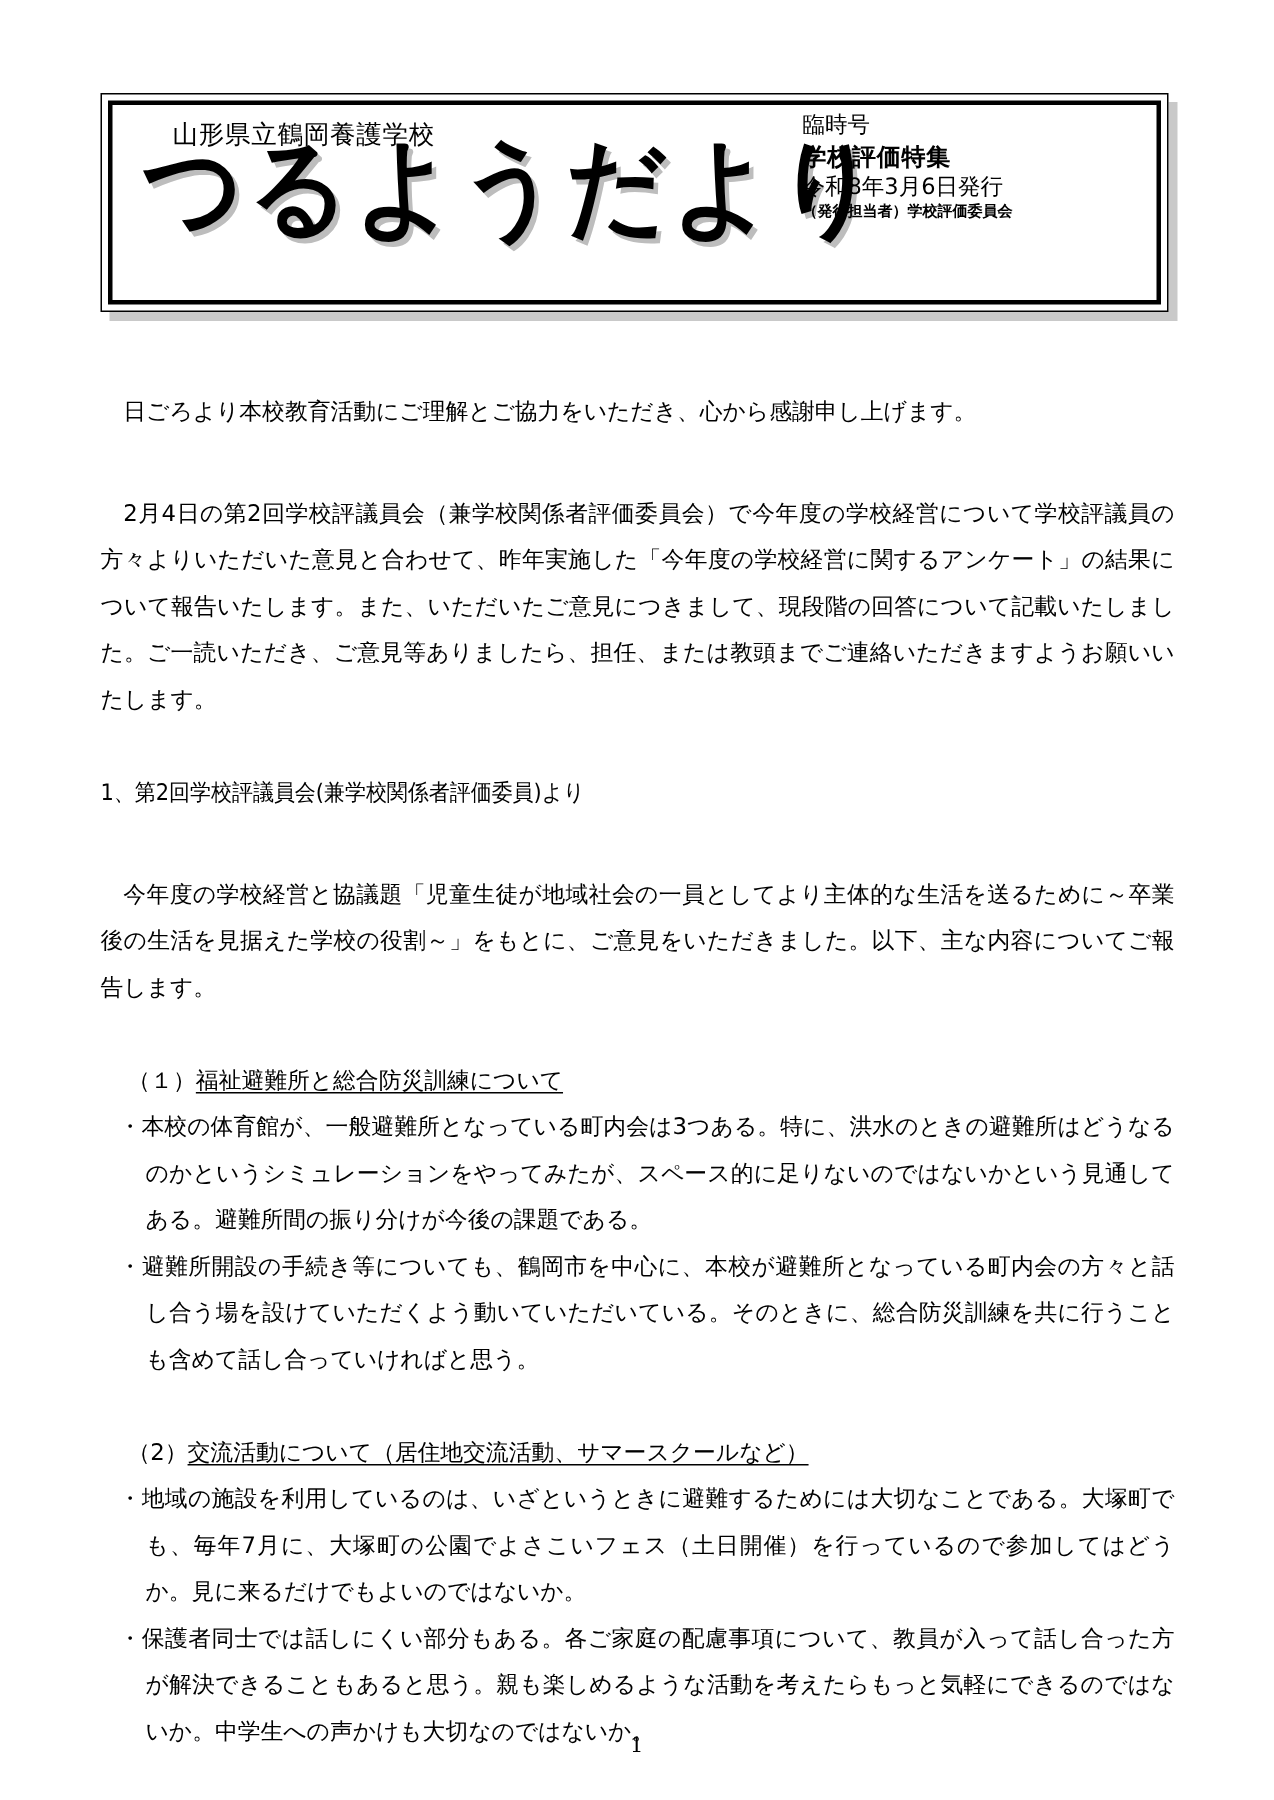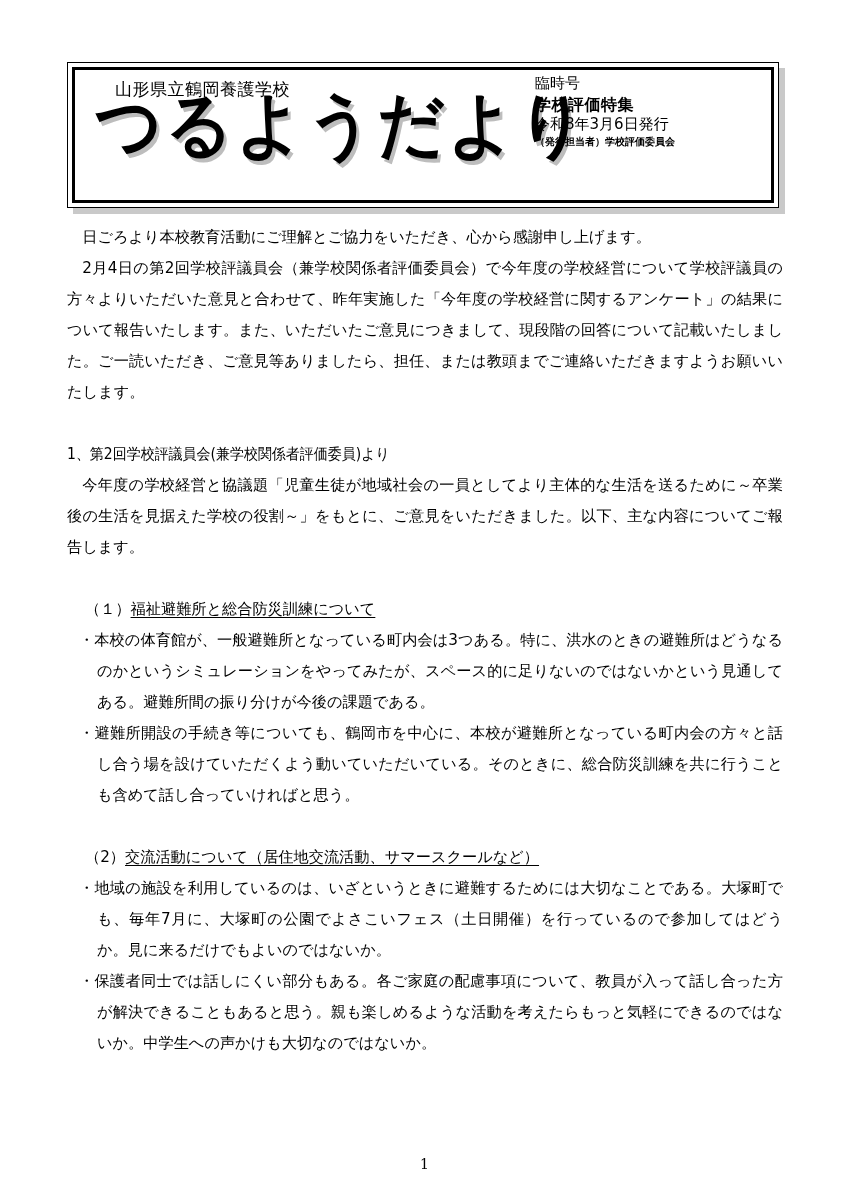--- a/index.html
+++ b/index.html
@@ -110,21 +110,21 @@
   }
 
   p.para {
     margin: 0;
     font-size: 15.2px;
     line-height: 31px;
     text-align: justify;
     text-justify: inter-ideograph;
     font-family: "DejaVu Sans", "Liberation Sans", sans-serif;
   }
-  p.para.indent { text-indent: 1em; }
+  p.para.indent { text-indent: 1em; margin-top: 37px; }
 
   .section-head {
     margin: 0;
     font-size: 15.2px;
     line-height: 31px;
     white-space: nowrap;
     transform: scaleX(0.92);
     transform-origin: left center;
     font-family: "DejaVu Sans", "Liberation Sans", sans-serif;
   }

